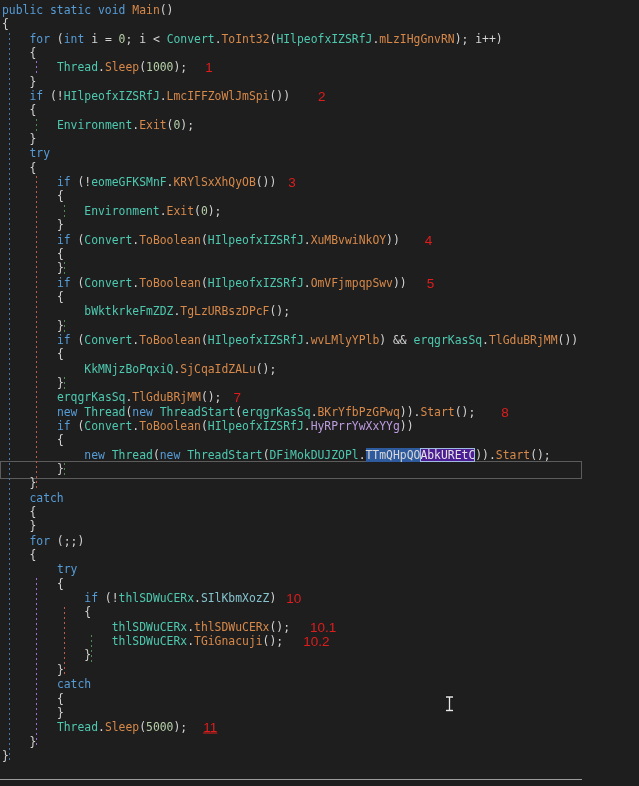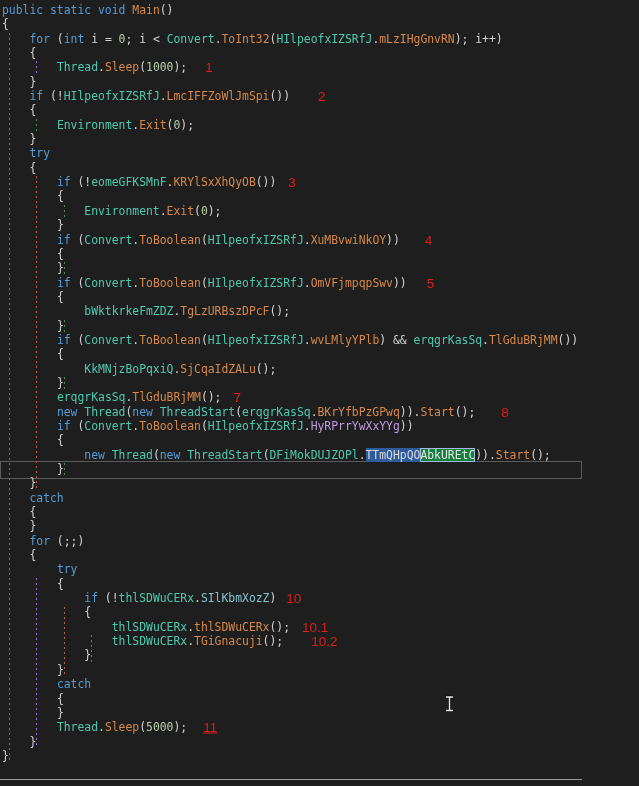--- a/index.html
+++ b/index.html
@@ -15,21 +15,21 @@
     font-size:11.4px; cursor:text;
   }
   #code{position:absolute;left:0;top:3px;width:100%;}
   .line{
     position:relative; height:14.35px; line-height:14.35px;
     white-space:pre; padding-left:2px; z-index:2;
   }
   .k{color:var(--kw);} .t{color:var(--ty);} .m{color:var(--me);}
   .n{color:var(--nu);} .p{color:var(--pl);} .f{color:var(--fi);} .c{color:var(--pr);}
   .s1{color:#d8d8d8;background:var(--selbg);}
-  .s2{color:#e4e4e4;background:#15803d;outline:1px solid var(--selbr);outline-offset:-1px;text-align:center;}
+  .s2{color:#e4e4e4;background:#4c1d95;outline:1px solid var(--selbr);outline-offset:-1px;text-align:center;}
   .cr{display:inline-block;width:1px;height:12px;background:#ffffff;vertical-align:middle;margin:0 -0.5px;}
   .note{
     font-family:"Liberation Sans",sans-serif; font-size:13.5px;
     color:var(--note); display:inline-block; white-space:pre;
     transform:translateY(0.5px);
   }
   .note.u{text-decoration:underline;}
   .guide{position:absolute;width:1px;z-index:1;}
   .curbox{
     position:absolute;left:0;right:0;border:1px solid var(--curline);
@@ -79,22 +79,22 @@
       <div class="line"><span class="p">    </span><span class="p">}</span></div>
       <div class="line"><span class="p">    </span><span class="k">catch</span></div>
       <div class="line"><span class="p">    </span><span class="p">{</span></div>
       <div class="line"><span class="p">    </span><span class="p">}</span></div>
       <div class="line"><span class="p">    </span><span class="k">for</span><span class="p"> (;;)</span></div>
       <div class="line"><span class="p">    </span><span class="p">{</span></div>
       <div class="line"><span class="p">        </span><span class="k">try</span></div>
       <div class="line"><span class="p">        </span><span class="p">{</span></div>
       <div class="line"><span class="p">            </span><span class="k">if</span><span class="p"> (!</span><span class="t">thlSDWuCERx</span><span class="p">.</span><span class="c">SIlKbmXozZ</span><span class="p">)</span><span class="note" style="margin-left: 10px;">10</span></div>
       <div class="line"><span class="p">            </span><span class="p">{</span></div>
-      <div class="line"><span class="p">                </span><span class="t">thlSDWuCERx</span><span class="p">.</span><span class="m">thlSDWuCERx</span><span class="p">();</span><span class="note" style="margin-left: 12px;">10.1</span></div>
-      <div class="line"><span class="p">                </span><span class="t">thlSDWuCERx</span><span class="p">.</span><span class="m">TGiGnacuji</span><span class="p">();</span><span class="note" style="margin-left: 28px;">10.2</span></div>
+      <div class="line"><span class="p">                </span><span class="t">thlSDWuCERx</span><span class="p">.</span><span class="m">thlSDWuCERx</span><span class="p">();</span><span class="note" style="margin-left: 20px;">10.1</span></div>
+      <div class="line"><span class="p">                </span><span class="t">thlSDWuCERx</span><span class="p">.</span><span class="m">TGiGnacuji</span><span class="p">();</span><span class="note" style="margin-left: 20px;">10.2</span></div>
       <div class="line"><span class="p">            </span><span class="p">}</span></div>
       <div class="line"><span class="p">        </span><span class="p">}</span></div>
       <div class="line"><span class="p">        </span><span class="k">catch</span></div>
       <div class="line"><span class="p">        </span><span class="p">{</span></div>
       <div class="line"><span class="p">        </span><span class="p">}</span></div>
       <div class="line"><span class="p">        </span><span class="t">Thread</span><span class="p">.</span><span class="m">Sleep</span><span class="p">(</span><span class="n">5000</span><span class="p">);</span><span class="note u" style="margin-left: 16px;">11</span></div>
       <div class="line"><span class="p">    </span><span class="p">}</span></div>
       <div class="line"><span class="p"></span><span class="p">}</span></div>
     </div>
   <div id="divider" style="top: 778.9px;"></div>

